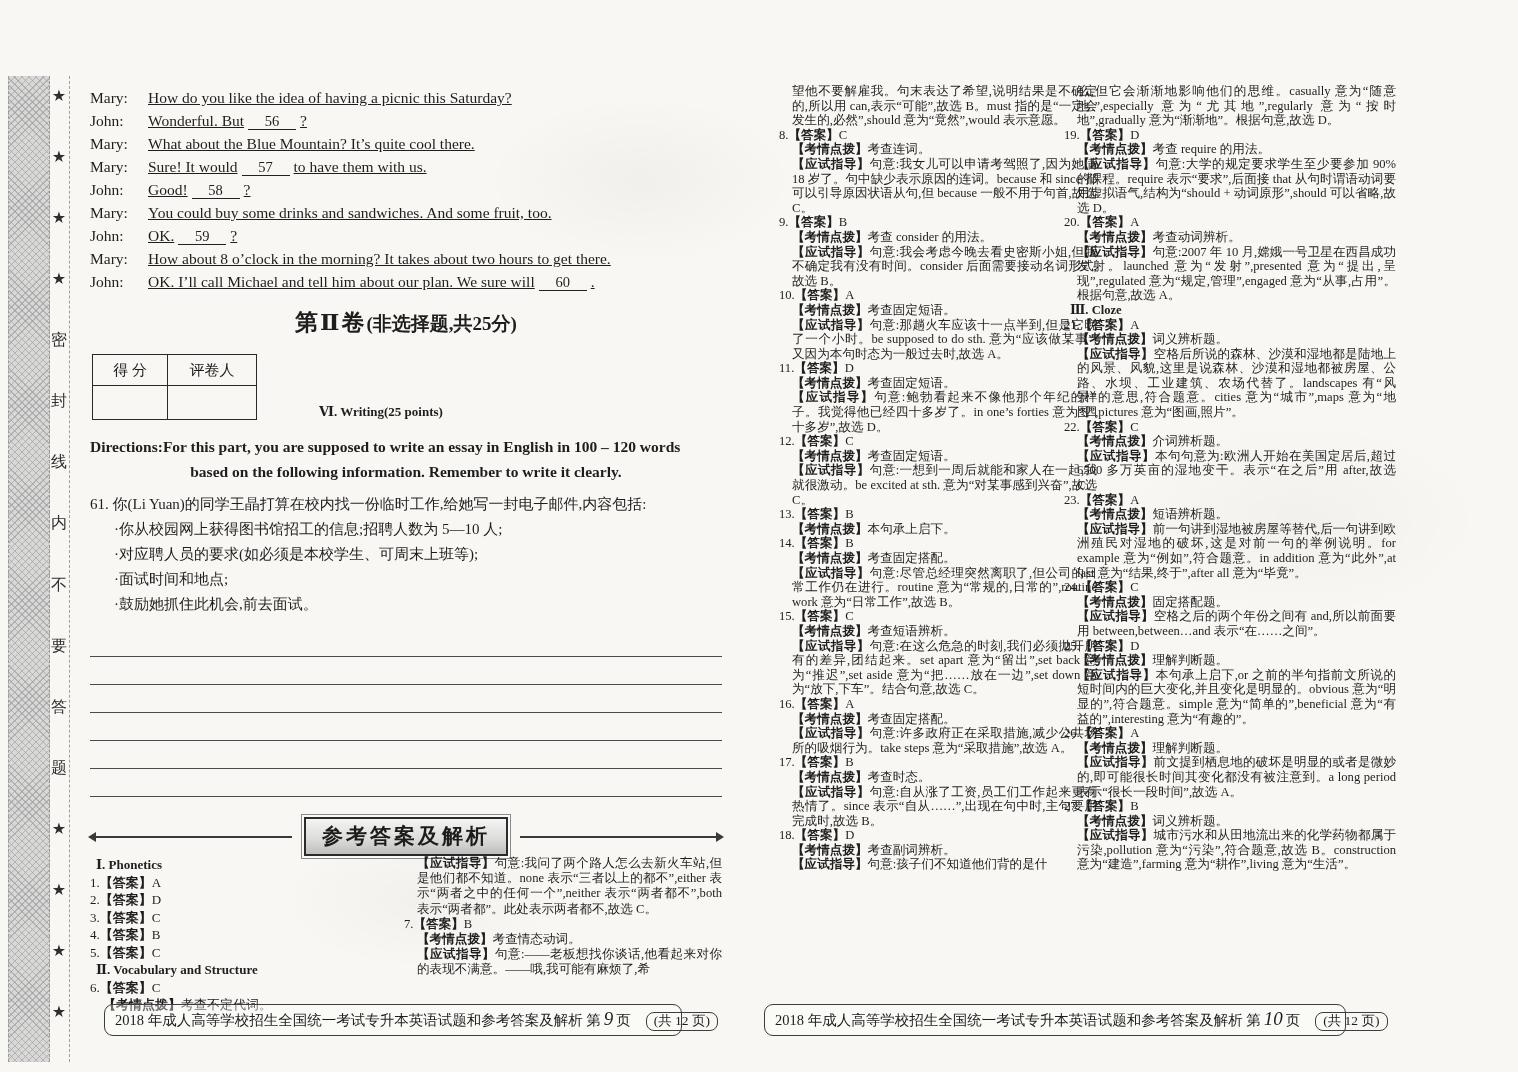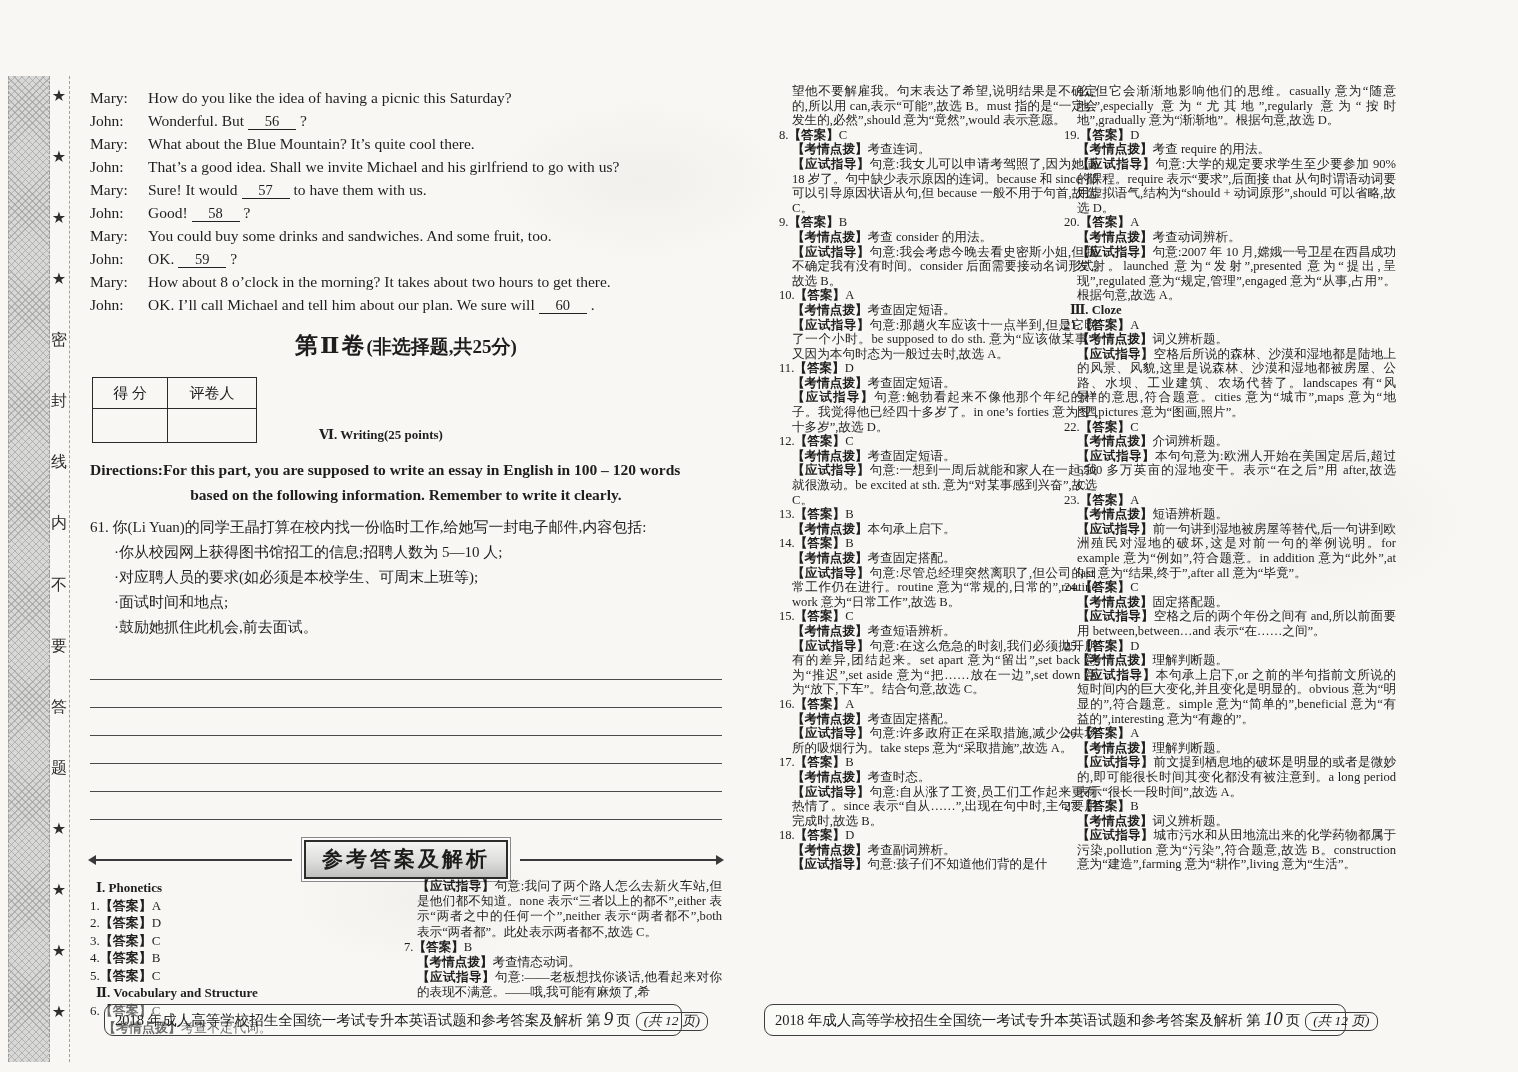--- a/index.html
+++ b/index.html
@@ -29,21 +29,21 @@
   }
   .seal-symbols{
     position:absolute;left:49px;top:88px;height:932px;width:20px;
     display:flex;flex-direction:column;justify-content:space-between;align-items:center;
   }
   .seal-sym{font-size:16px;color:#2e2e2e;line-height:1;}
   .seal-dash{position:absolute;left:69px;top:76px;bottom:10px;border-left:1px dashed #9f9f9f;}
 
   
   .page9{position:absolute;left:90px;top:86px;width:632px;}
-  .dlg-line{font-size:15.5px;line-height:23px;white-space:nowrap;}
+  .dlg-line{font-size:15.5px;line-height:23px;white-space:nowrap;text-decoration:underline;}
   .dlg-speaker{display:inline-block;width:58px;}
   .blank{
     display:inline-block;min-width:26px;text-align:center;
     border-bottom:1.4px solid #222;padding:0 11px;font-size:14.5px;line-height:15px;
     margin:0 4px;vertical-align:baseline;
   }
   .part2-title{margin-top:14px;text-align:center;font-weight:bold;}
   .part2-title .t1{font-size:23px;letter-spacing:2px;}
   .part2-title .t2{font-size:19px;}
   .table-row{display:flex;align-items:flex-end;margin-top:16px;}
@@ -100,21 +100,21 @@
     position:absolute;height:22px;
     border:1.5px solid #3d3d3d;border-radius:9px;
     padding:3px 10px 5px;text-align:center;font-size:14.5px;white-space:nowrap;
     background:rgba(255,255,255,.35);
   }
   .footer-9{left:104px;top:1004px;width:556px;}
   .footer-10{left:764px;top:1004px;width:560px;}
   .page-num{font-size:19px;font-style:italic;padding:0 3px;}
   .pages-total{
     display:inline-block;border:1.3px solid #3d3d3d;border-radius:8px;
-    padding:0 7px 1px;margin-left:5px;font-size:13.5px;line-height:16px;font-style:italic;
+    padding:0 7px 1px;margin-left:15px;font-size:13.5px;line-height:16px;
   }
 </style>
 </head>
 <body>
 
 <div class="seal-band"></div>
 <div class="seal-symbols">
 
     <span class="seal-sym">★</span>
 
@@ -159,23 +159,20 @@
       </div>
 
       <div class="dlg-line">
         <span class="dlg-speaker">John:</span><span>Wonderful. But</span><span class="blank">56</span><span>?</span>
       </div>
 
       <div class="dlg-line">
         <span class="dlg-speaker">Mary:</span><span>What about the Blue Mountain? It’s quite cool there.</span>
       </div>
 
-      <div class="dlg-line">
-        <span class="dlg-speaker">John:</span><span>That’s a good idea. Shall we invite Michael and his girlfriend to go with us?</span>
-      </div>
 
       <div class="dlg-line">
         <span class="dlg-speaker">Mary:</span><span>Sure! It would</span><span class="blank">57</span><span>to have them with us.</span>
       </div>
 
       <div class="dlg-line">
         <span class="dlg-speaker">John:</span><span>Good!</span><span class="blank">58</span><span>?</span>
       </div>
 
       <div class="dlg-line">

